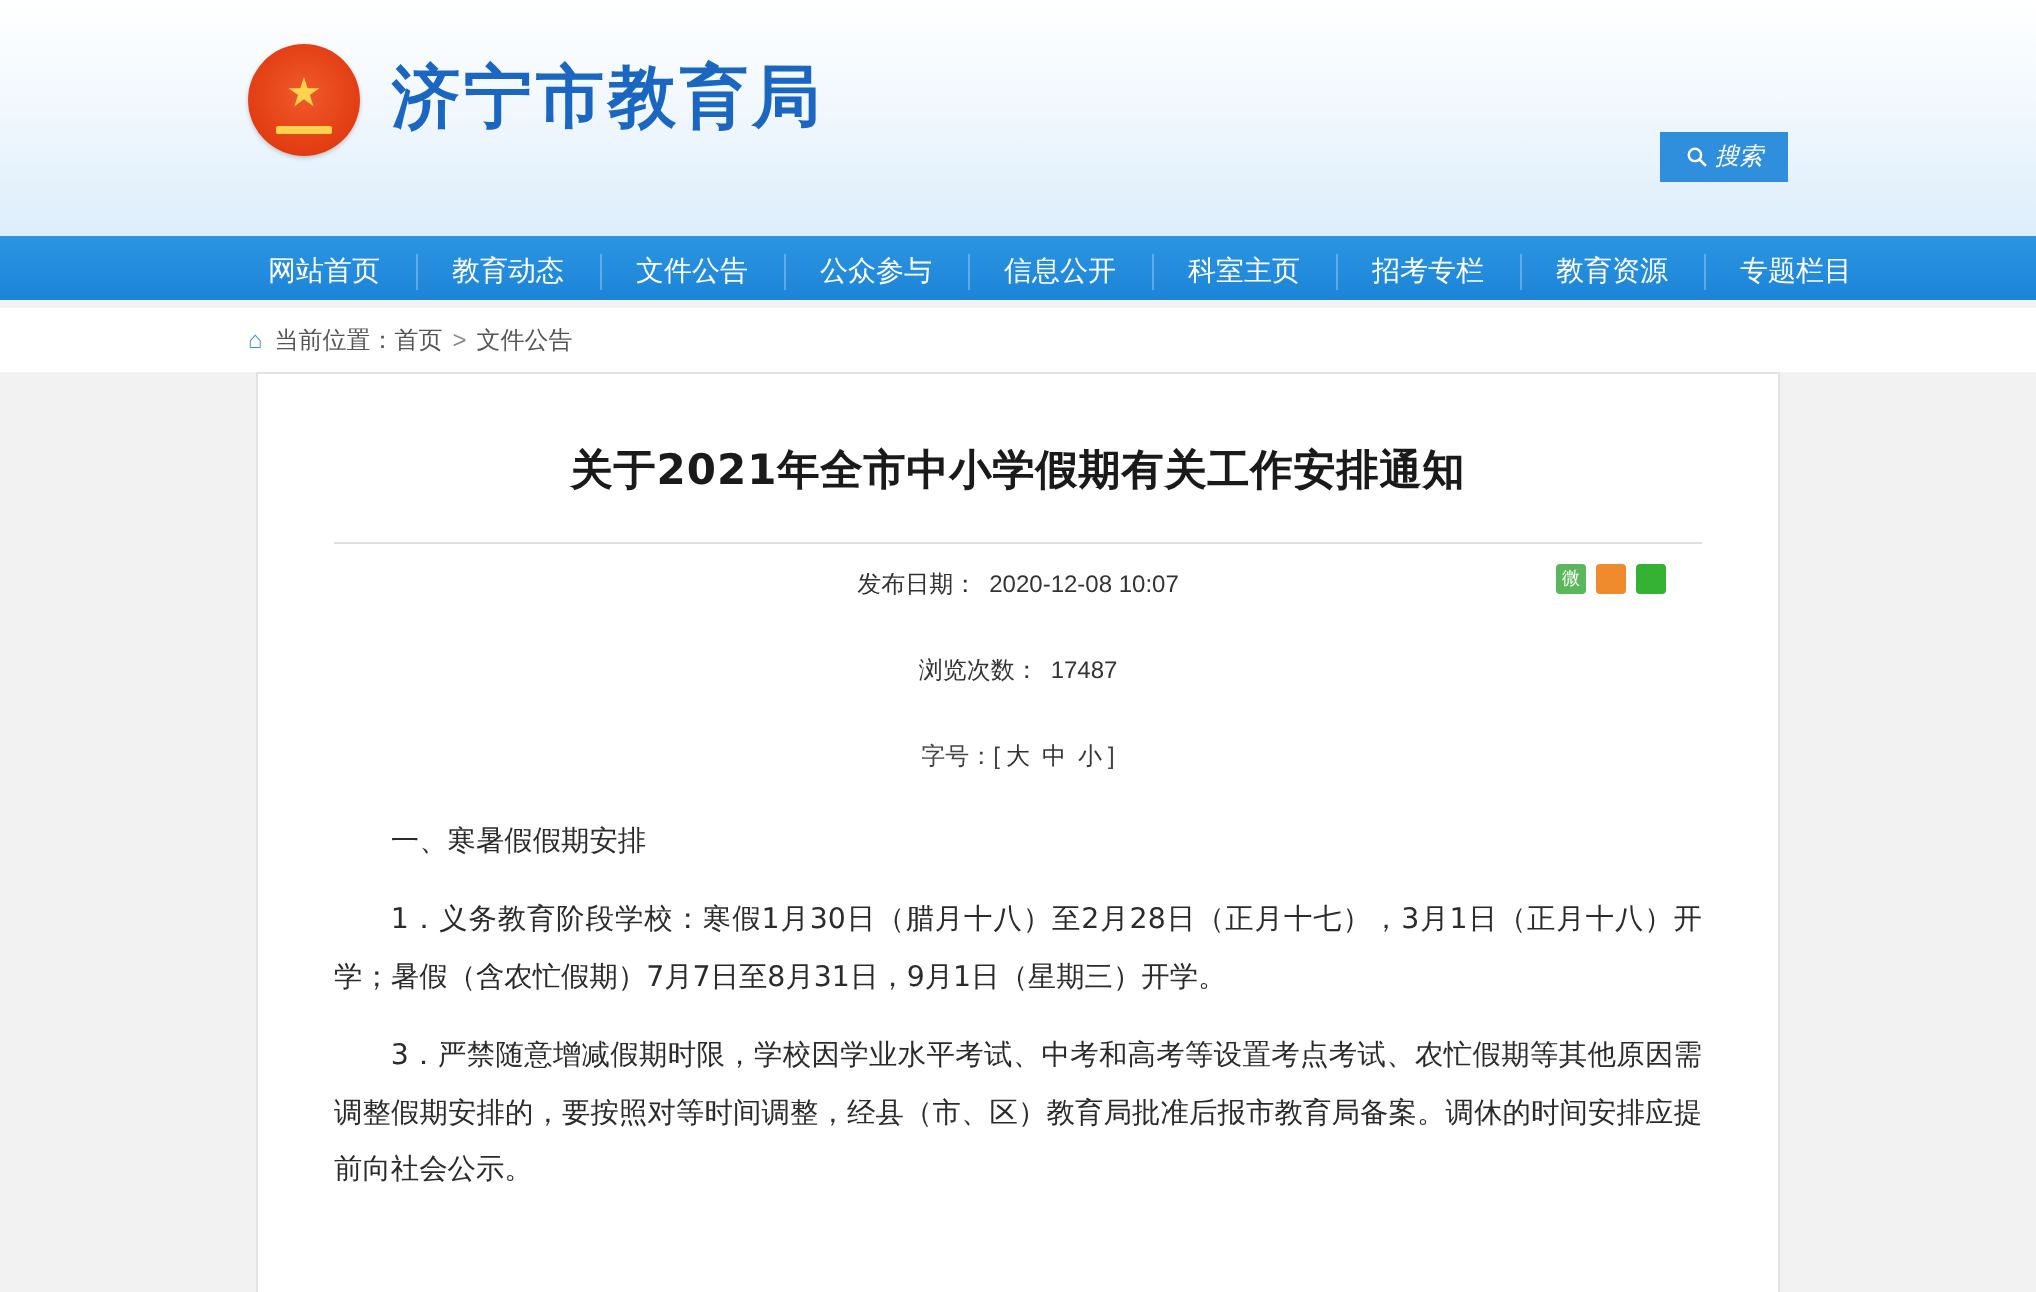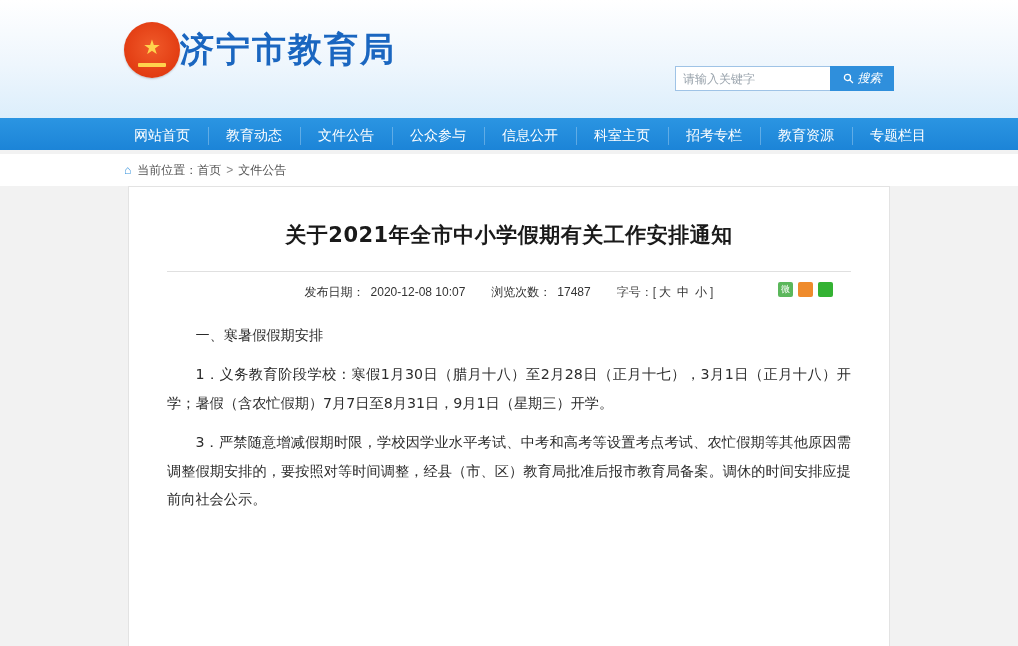--- a/index.html
+++ b/index.html
@@ -51,21 +51,21 @@
     line-height: 1;
   }
   .emblem .bar {
     position: absolute;
     left: 50%; bottom: 11px;
     transform: translateX(-50%);
     width: 28px; height: 4px;
     background: #ffd34d;
     border-radius: 1px;
   }
-  .titleblock { margin-left: 0; }
+  .titleblock { margin-left: 16px; }
   .site-title {
     font-family: "DejaVu Sans", sans-serif;
     font-size: 34px;
     font-weight: bold;
     color: #1a66c0;
     letter-spacing: 2px;
     line-height: 1.1;
     white-space: nowrap;
   }
   .site-domain {
@@ -192,20 +192,21 @@
   .meta-row {
     border-top: 1px solid #e0e0e0;
     padding-top: 12px;
     display: flex;
     align-items: center;
     justify-content: center;
     gap: 26px;
     font-size: 12px;
     color: #444;
     position: relative;
+    flex-direction: column;
   }
   .meta-item { white-space: nowrap; }
   .meta-label { color: #333; }
   .meta-value { color: #333; margin-left: 6px; }
   .fontsize-group .fs { margin: 0 3px; cursor: pointer; color: #333; }
   .share-icons {
     position: absolute;
     right: 18px; top: 10px;
     display: flex;
     gap: 5px;
@@ -248,21 +249,20 @@
         <div class="emblem">
           <span class="star">★</span>
           <span class="bar"></span>
         </div>
         <div class="titleblock">
           <div class="site-title">济宁市教育局</div>
         </div>
       </div>
 
       <div class="search-wrap">
-        <input class="search-input" type="text" placeholder="请输入关键字" style="">
         <button class="search-btn">
           <svg width="11" height="11" viewBox="0 0 16 16">
             <circle cx="6.5" cy="6.5" r="4.5" fill="none" stroke="#ffffff" stroke-width="1.8"></circle>
             <line x1="10" y1="10" x2="14.5" y2="14.5" stroke="#ffffff" stroke-width="1.8"></line>
           </svg>
           <span>搜索</span>
         </button>
       </div>
     </div>
   </div>

